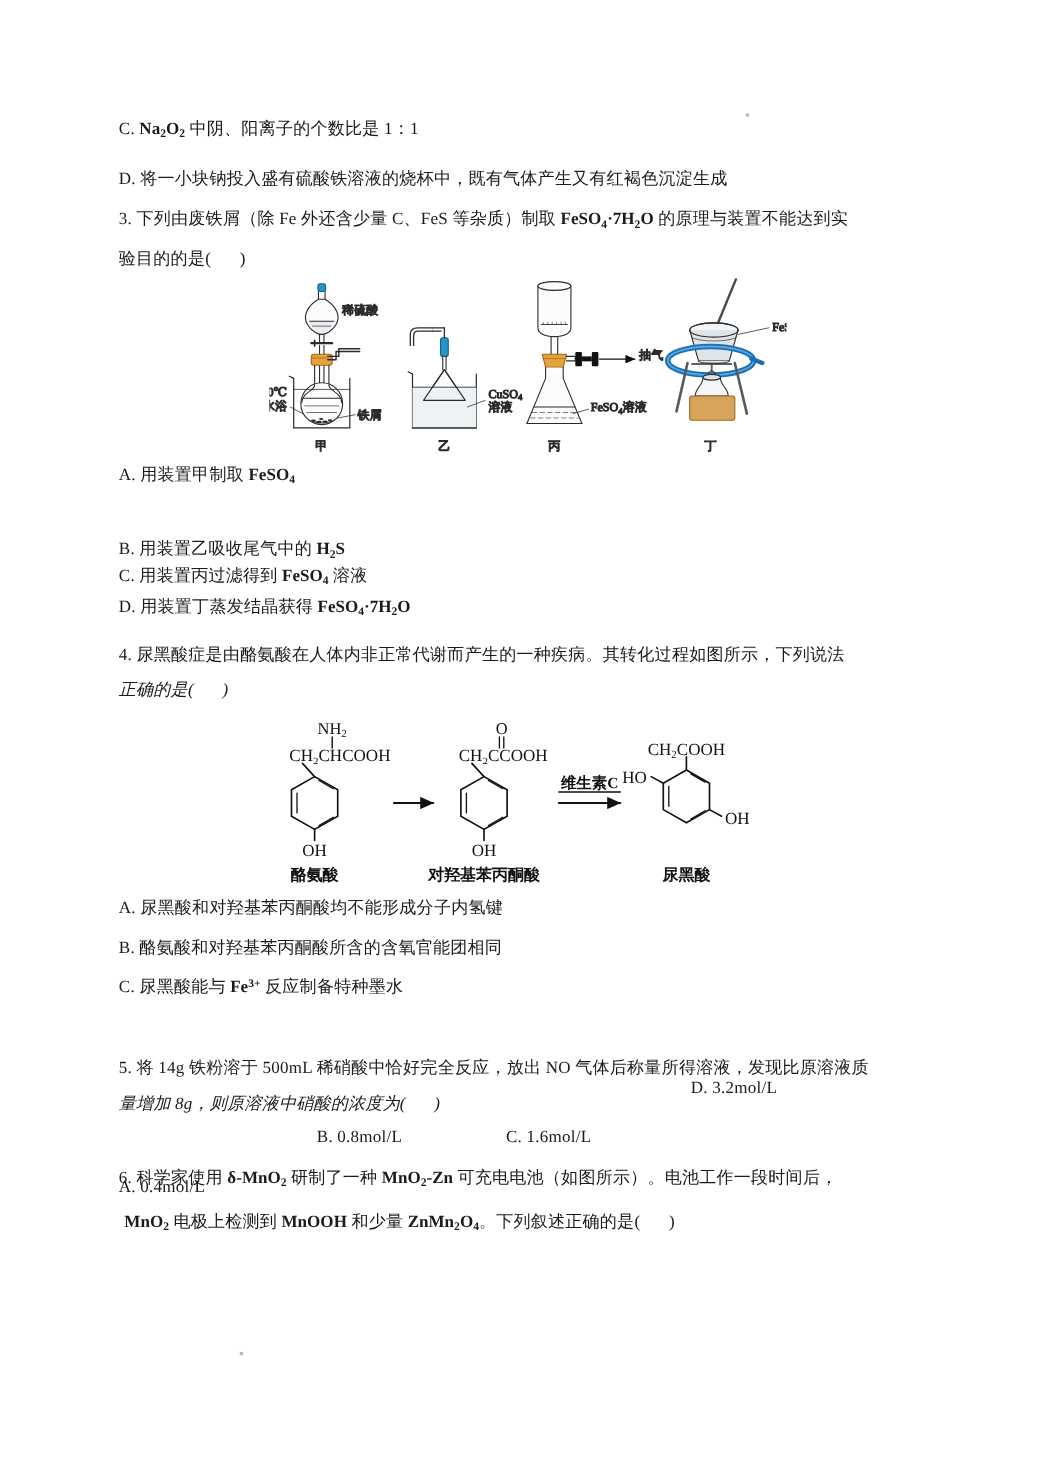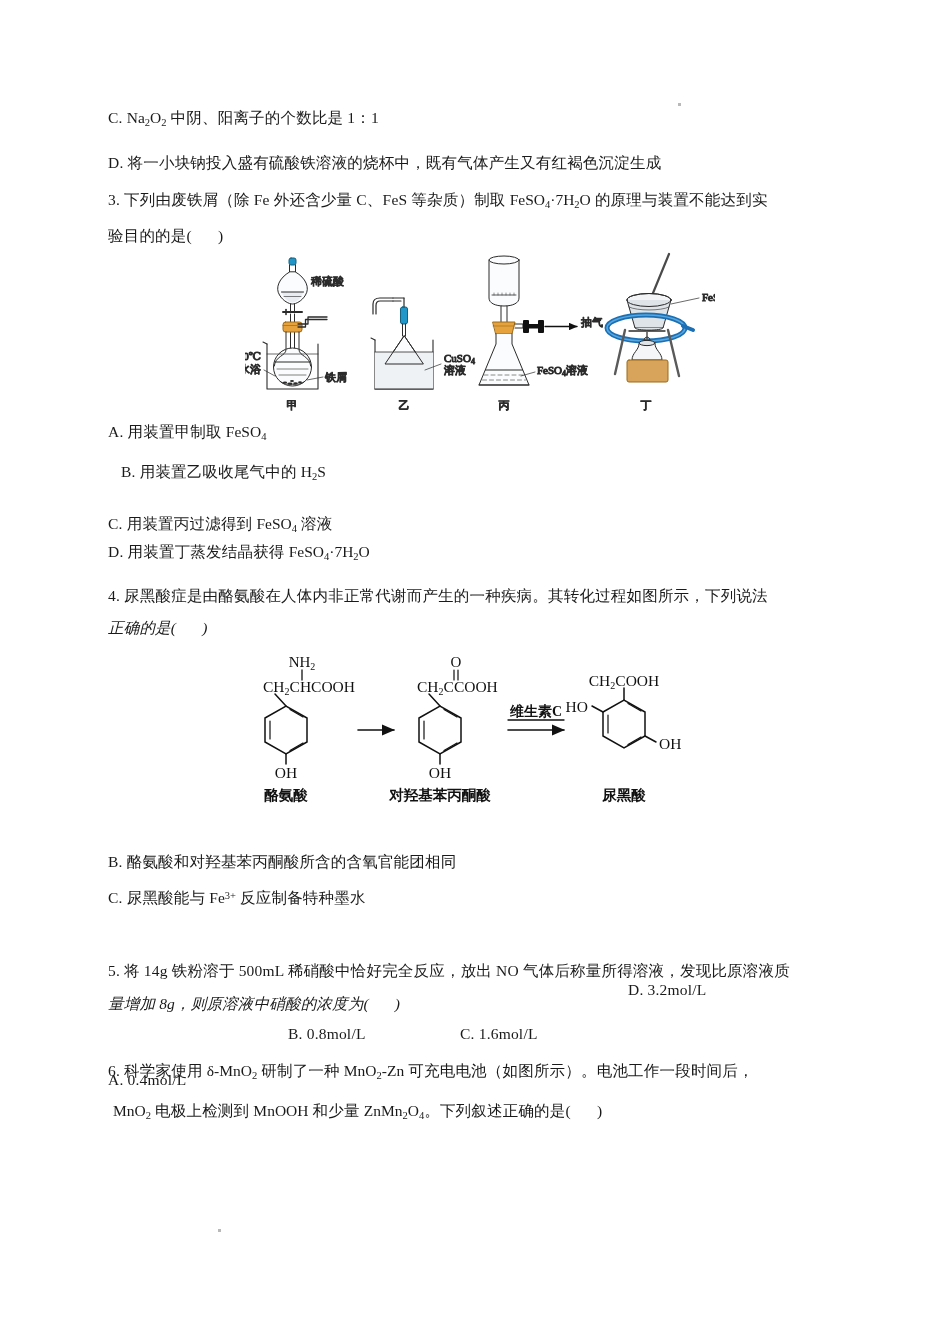--- a/index.html
+++ b/index.html
@@ -10,21 +10,21 @@
   }
   .page { position:absolute; left:0; top:0; width:950px; height:1344px; }
 
   
   .line {
     position:absolute; font-size:15.5px; line-height:1.0;
     white-space:nowrap; letter-spacing:0.2px;
   }
   sub { font-size:0.68em; vertical-align:-0.28em; }
   sup { font-size:0.68em; vertical-align:0.42em; }
-  .fm { font-family:"Liberation Serif","DejaVu Serif",serif; font-weight:normal; letter-spacing:0; }
+  .fm { font-family:"Liberation Serif","DejaVu Serif",serif; font-weight:bold; letter-spacing:0; }
   .blank { display:inline-block; width:26px; }
 
   
   .speck { position:absolute; background:#b9b9b9; width:3px; height:3px; }
 
   
   #fig-apparatus { position:absolute; left:245px; top:252px; width:470px; height:165px; }
   #fig-apparatus svg { display:block; }
 
   
@@ -233,21 +233,21 @@
         </g>
         <text class="fig-cap" x="457" y="49" text-anchor="start">FeSO<tspan font-size="8" dy="2">4</tspan><tspan font-size="11" dy="-2">溶液</tspan></text>
         <text class="fig-cap" x="401" y="157" text-anchor="middle">丁</text>
       </g>
     </svg>
   </div>
 
   <div class="line" style="left:108px; top:424px;">
     A. 用装置甲制取 <span class="fm">FeSO<sub>4</sub></span>
   </div>
-  <div class="line" style="left:108px; top:464px;margin-left:13px;">
+  <div class="line" style="left:108px; top:492px;">
     B. 用装置乙吸收尾气中的 <span class="fm">H<sub>2</sub>S</span>
   </div>
   <div class="line" style="left:108px; top:504px;margin-top:12px;">
     C. 用装置丙过滤得到 <span class="fm">FeSO<sub>4</sub></span> 溶液
   </div>
   <div class="line" style="left:108px; top:544px;">
     D. 用装置丁蒸发结晶获得 <span class="fm">FeSO<sub>4</sub>·7H<sub>2</sub>O</span>
   </div>
 
   <div class="line" style="left:108px; top:588px;">
@@ -327,20 +327,23 @@
           <text x="379" y="38" font-size="15.5" text-anchor="middle">CH<tspan font-size="10" dy="3">2</tspan><tspan font-size="15.5" dy="-3">COOH</tspan></text>
           <text x="343" y="64" font-size="15.5" text-anchor="end">HO</text>
           <text x="414" y="101" font-size="15.5" text-anchor="start">OH</text>
           <text x="379" y="152" font-size="14.5" text-anchor="middle" font-weight="bold">尿黑酸</text>
         </g>
         <text x="291" y="68" font-size="14" text-anchor="middle" fill="#111" stroke="none" font-family="Liberation Serif, DejaVu Serif, serif" font-weight="bold">维生素C</text>
       </g>
     </svg>
   </div>
 
+  <div class="line" style="left:108px; top:818px;">
+    A. 尿黑酸和对羟基苯丙酮酸均不能形成分子内氢键
+  </div>
   <div class="line" style="left:108px; top:854px;">
     B. 酪氨酸和对羟基苯丙酮酸所含的含氧官能团相同
   </div>
   <div class="line" style="left:108px; top:890px;">
     C. 尿黑酸能与 <span class="fm">Fe<sup>3+</sup></span> 反应制备特种墨水
   </div>
 
   <div class="line" style="left:108px; top:963px;">
     5. 将 14g 铁粉溶于 500mL 稀硝酸中恰好完全反应，放出 NO 气体后称量所得溶液，发现比原溶液质
   </div>

